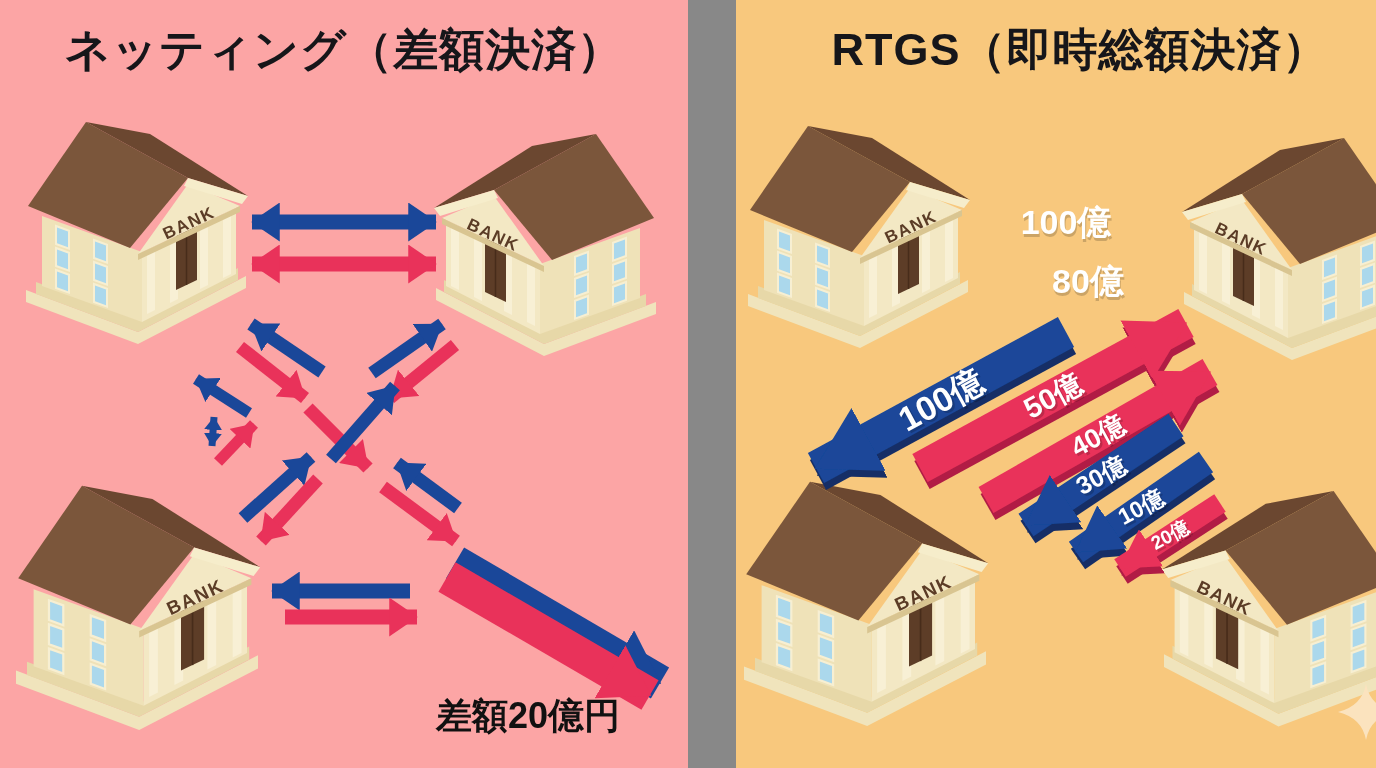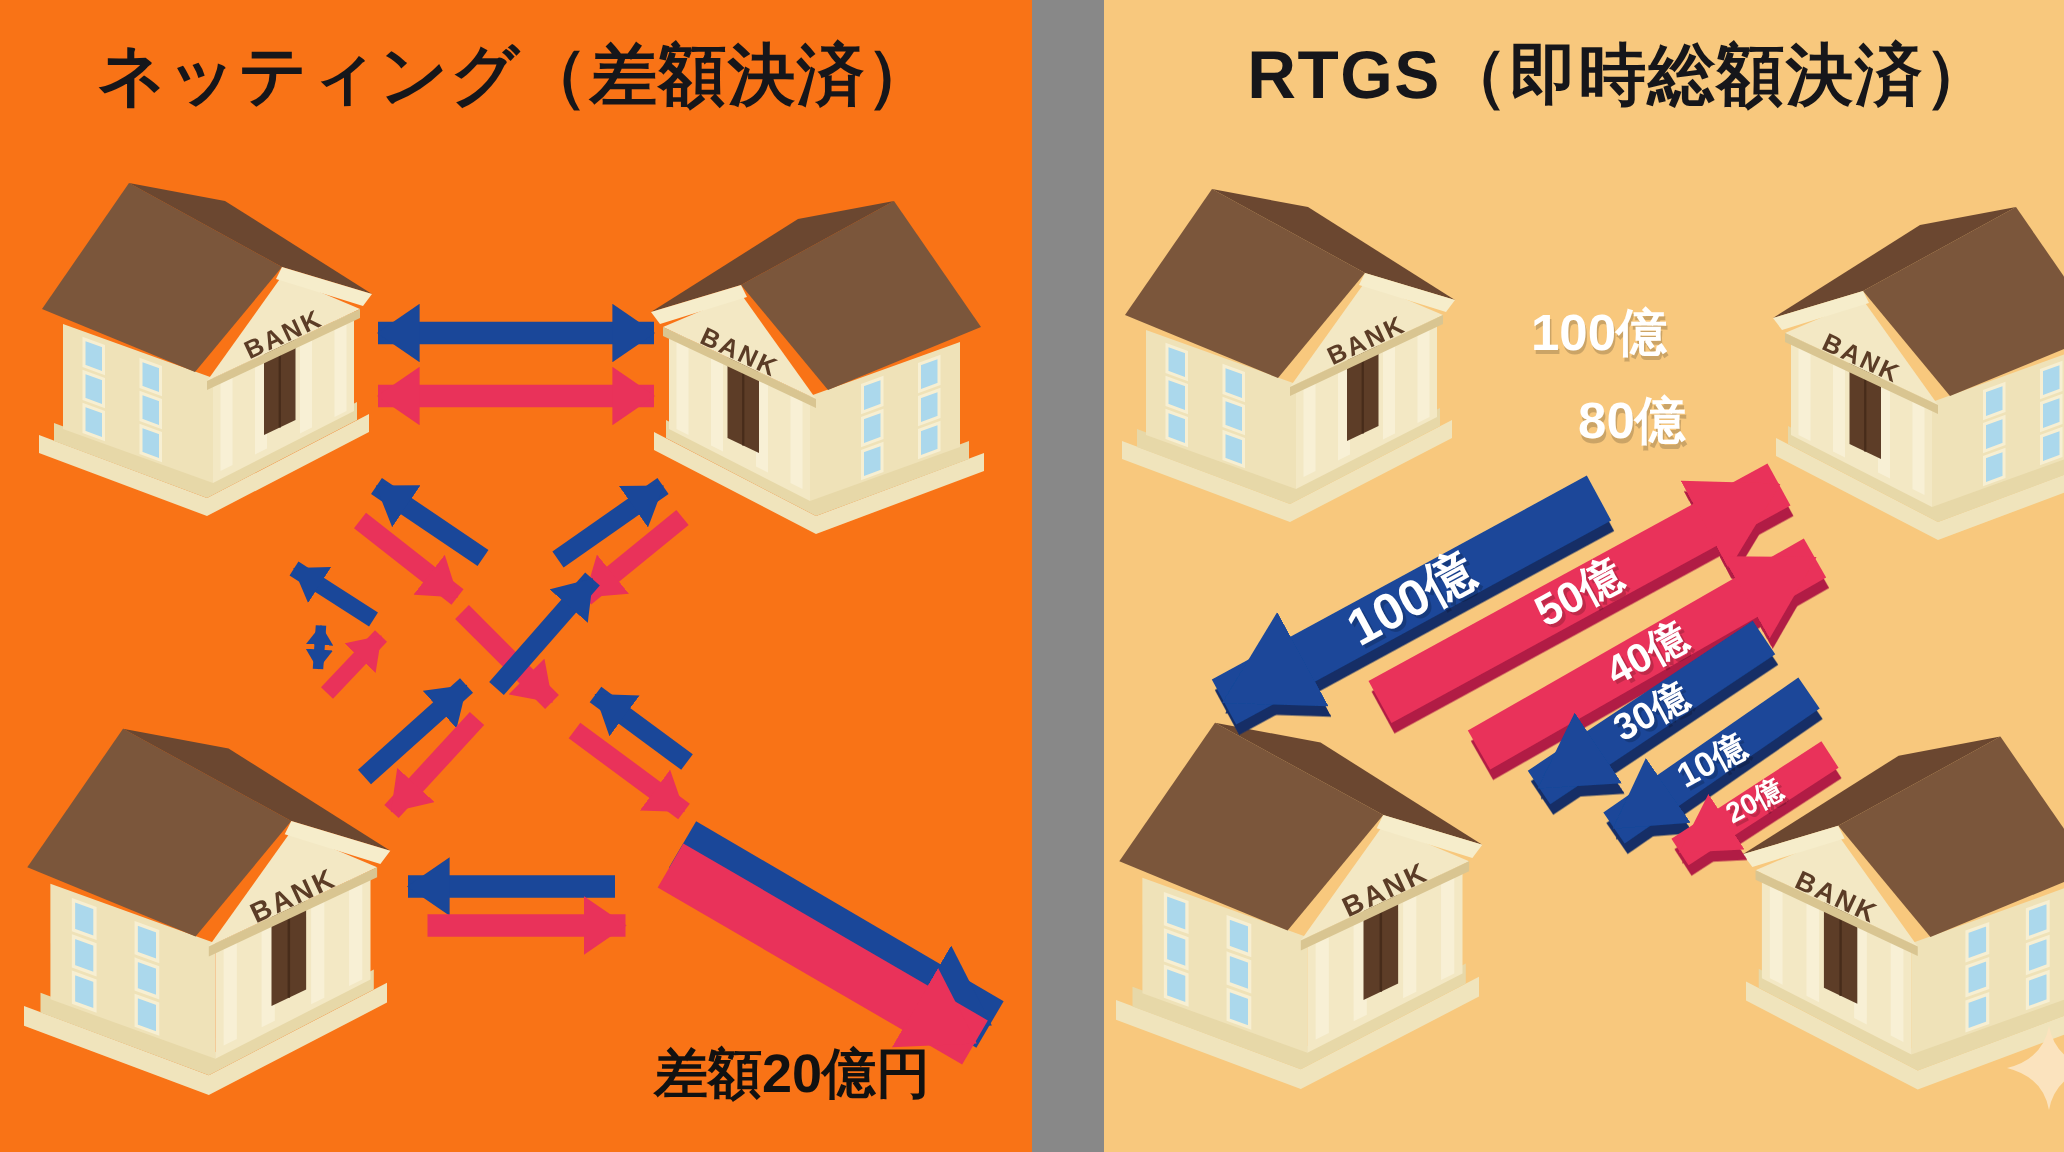--- a/index.html
+++ b/index.html
@@ -1,19 +1,19 @@
 <!DOCTYPE html>
 <html><head>
 <meta charset="utf-8">
 <style>
   html,body{margin:0;padding:0;background:#888;}
   .stage{position:relative;width:1376px;height:768px;overflow:hidden;
          font-family:"Liberation Sans","DejaVu Sans",sans-serif;}
   .panel{position:absolute;top:0;height:768px;width:688px;}
-  .panel-left{left:0;background:#f97316;text-decoration:underline;}
+  .panel-left{left:0;background:#fca5a5;text-decoration:underline;}
   .panel-right{left:688px;background:#F8C87D;margin-left:48px;}
   .panel-title{position:absolute;top:20px;left:0;width:100%;text-align:center;
                font-size:45px;font-weight:bold;color:#16161a;letter-spacing:1px;}
   .caption{position:absolute;left:436px;top:692px;width:260px;text-align:left;
            font-size:36px;font-weight:bold;color:#111;}
   svg.layer{position:absolute;left:0;top:0;}
   .ab{stroke:#1A4799;fill:none;}
   .ar{stroke:#E9325A;fill:none;}
   .flow-label{fill:#ffffff;font-weight:bold;text-anchor:middle;dominant-baseline:central;
               text-shadow:1px 3px 0 rgba(0,0,0,0.18);}

